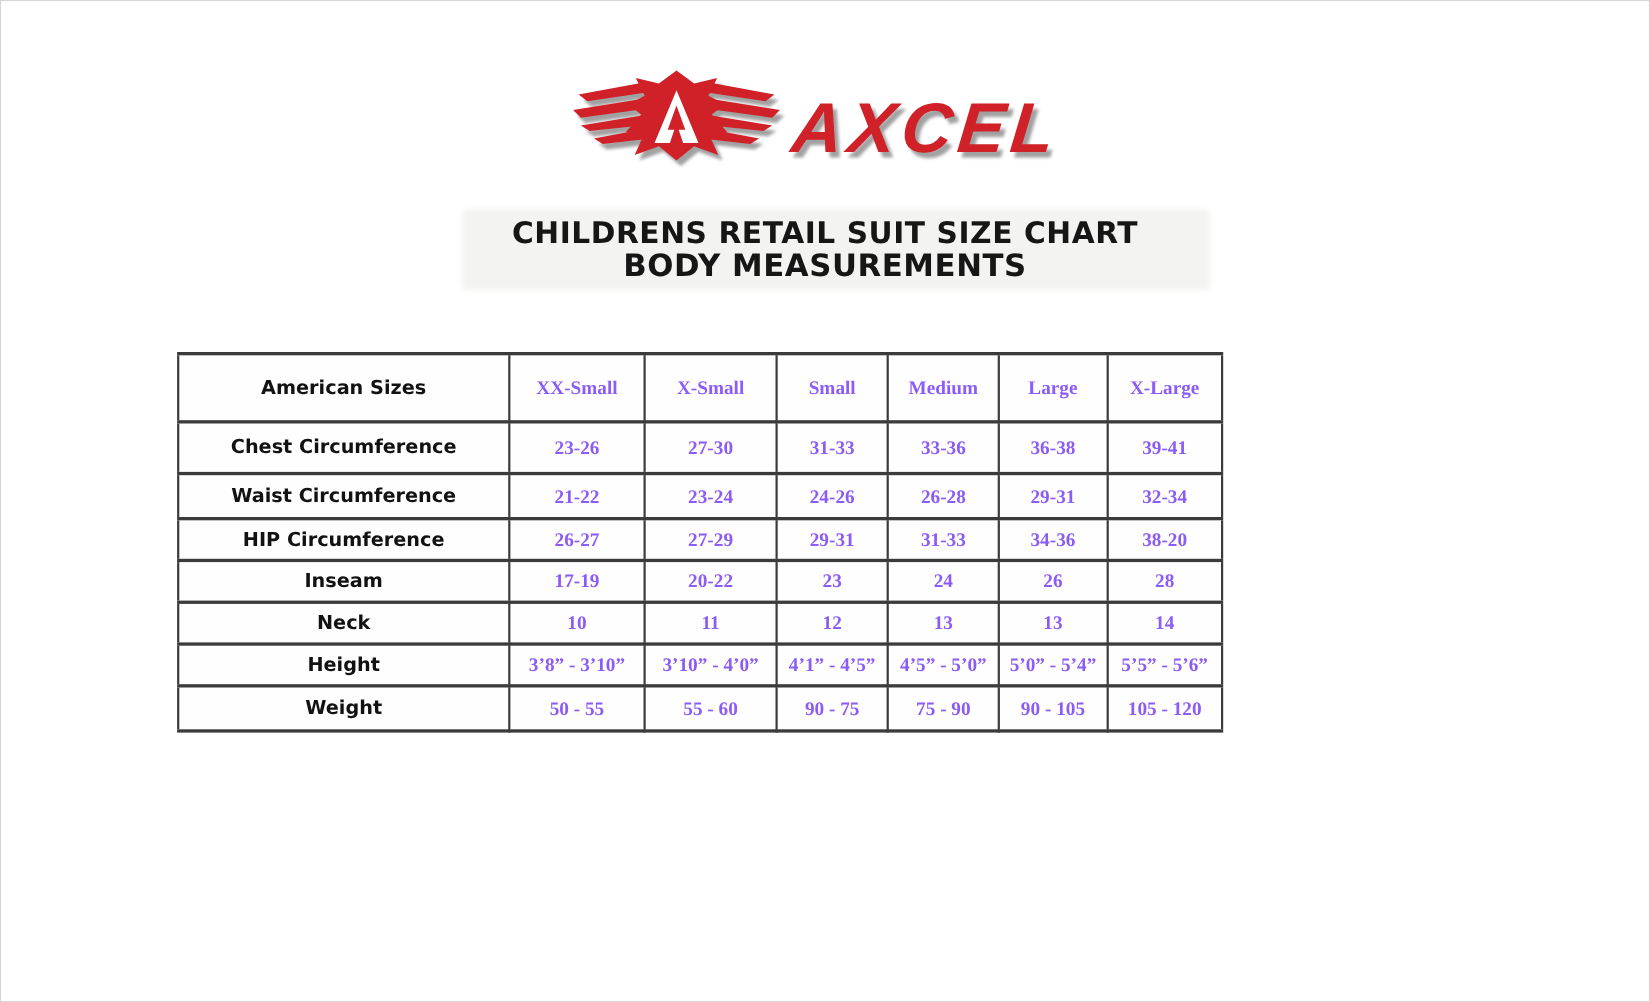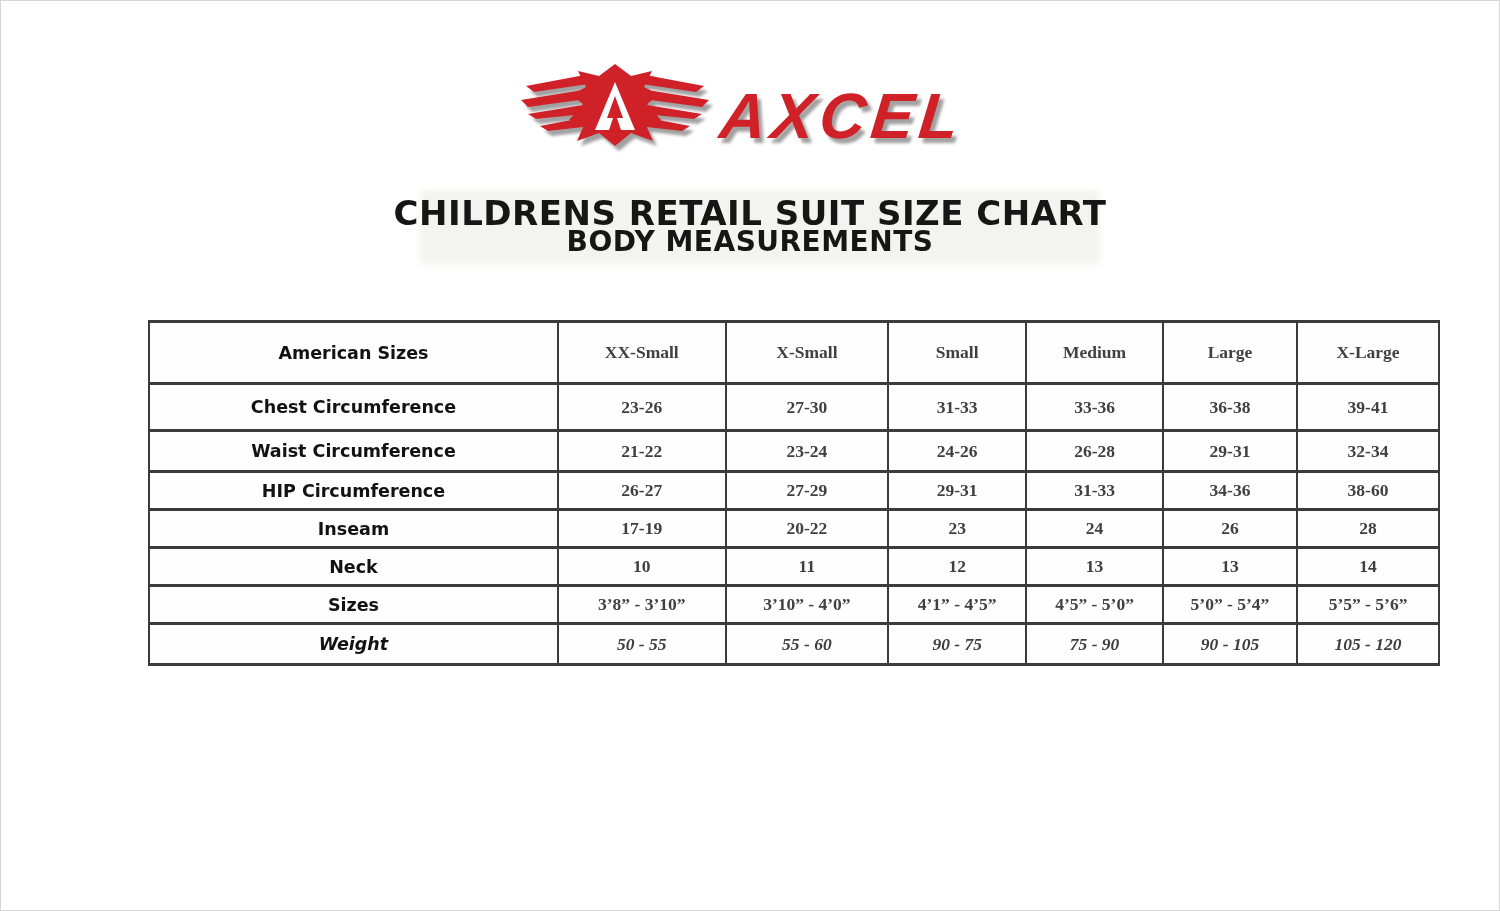--- a/index.html
+++ b/index.html
@@ -37,67 +37,67 @@
   }
   .titles {
     position: absolute;
     top: 198px;
     left: 0;
     width: 100%;
     text-align: center;
     color: #161616;
   }
   .page-title {
-    font-size: 34px;
+    font-size: 27px;
     font-weight: 700;
     letter-spacing: 0.5px;
     line-height: 30px;
   }
   .page-subtitle {
     font-size: 28px;
     font-weight: 700;
     letter-spacing: 0.5px;
     line-height: 27px;
   }
 
   
   table.size-chart {
     position: absolute;
     top: 320px;
-    left: 148px;
-    width: 1292px;
+    left: 161px;
+    width: 951px;
     border-collapse: collapse;
     table-layout: fixed;
     background: #fefefe;
   }
   table.size-chart, table.size-chart th, table.size-chart td {
     border: 2px solid #3b3b3b;
   }
   table.size-chart tr { border-top: 3px solid #3b3b3b; border-bottom: 3px solid #3b3b3b; }
   table.size-chart { border: 2px solid #383838; }
   thead tr { height: 62px; }
   tbody tr { height: 38px; }
   tbody tr:first-child { height: 47px; }
   tbody tr:nth-child(2) { height: 41px; border-radius: 15px; }
-  tbody tr:last-child { height: 41px; font-style: italic; }
+  tbody tr:last-child { height: 41px; }
   tbody tr:nth-child(8) { height: 41px; }
 
   th.corner-label, td.row-label {
     font-family: "DejaVu Sans", sans-serif;
     font-weight: 700;
     font-size: 17.5px;
     color: #121212;
     text-align: center;
     vertical-align: middle;
   }
   th.col-head, td.cell {
     font-family: "Liberation Serif", serif;
     font-weight: 700;
     font-size: 17.5px;
-    color: #404040;
+    color: #8b5cf6;
     text-align: center;
     vertical-align: middle;
   }
 </style>
 </head>
 <body>
 
 <div class="logo-wrap">
   <svg viewBox="0 0 460 104" xmlns="http://www.w3.org/2000/svg" style="filter: drop-shadow(4px 5px 1.5px rgba(130,130,130,0.75));">
     <g fill="#cf2127">
@@ -174,42 +174,42 @@
         <td class="cell">29-31</td>
         <td class="cell">32-34</td>
       </tr>
       <tr>
         <td class="row-label">HIP Circumference</td>
         <td class="cell">26-27</td>
         <td class="cell">27-29</td>
         <td class="cell">29-31</td>
         <td class="cell">31-33</td>
         <td class="cell">34-36</td>
-        <td class="cell">38-60</td>
+        <td class="cell">38-20</td>
       </tr>
       <tr>
         <td class="row-label">Inseam</td>
         <td class="cell">17-19</td>
         <td class="cell">20-22</td>
         <td class="cell">23</td>
         <td class="cell">24</td>
         <td class="cell">26</td>
         <td class="cell">28</td>
       </tr>
       <tr>
         <td class="row-label">Neck</td>
         <td class="cell">10</td>
         <td class="cell">11</td>
         <td class="cell">12</td>
         <td class="cell">13</td>
         <td class="cell">13</td>
         <td class="cell">14</td>
       </tr>
       <tr>
-        <td class="row-label">Sizes</td>
+        <td class="row-label">Height</td>
         <td class="cell">3’8” - 3’10”</td>
         <td class="cell">3’10” - 4’0”</td>
         <td class="cell">4’1” - 4’5”</td>
         <td class="cell">4’5” - 5’0”</td>
         <td class="cell">5’0” - 5’4”</td>
         <td class="cell">5’5” - 5’6”</td>
       </tr>
       <tr>
         <td class="row-label">Weight</td>
         <td class="cell">50 - 55</td>

